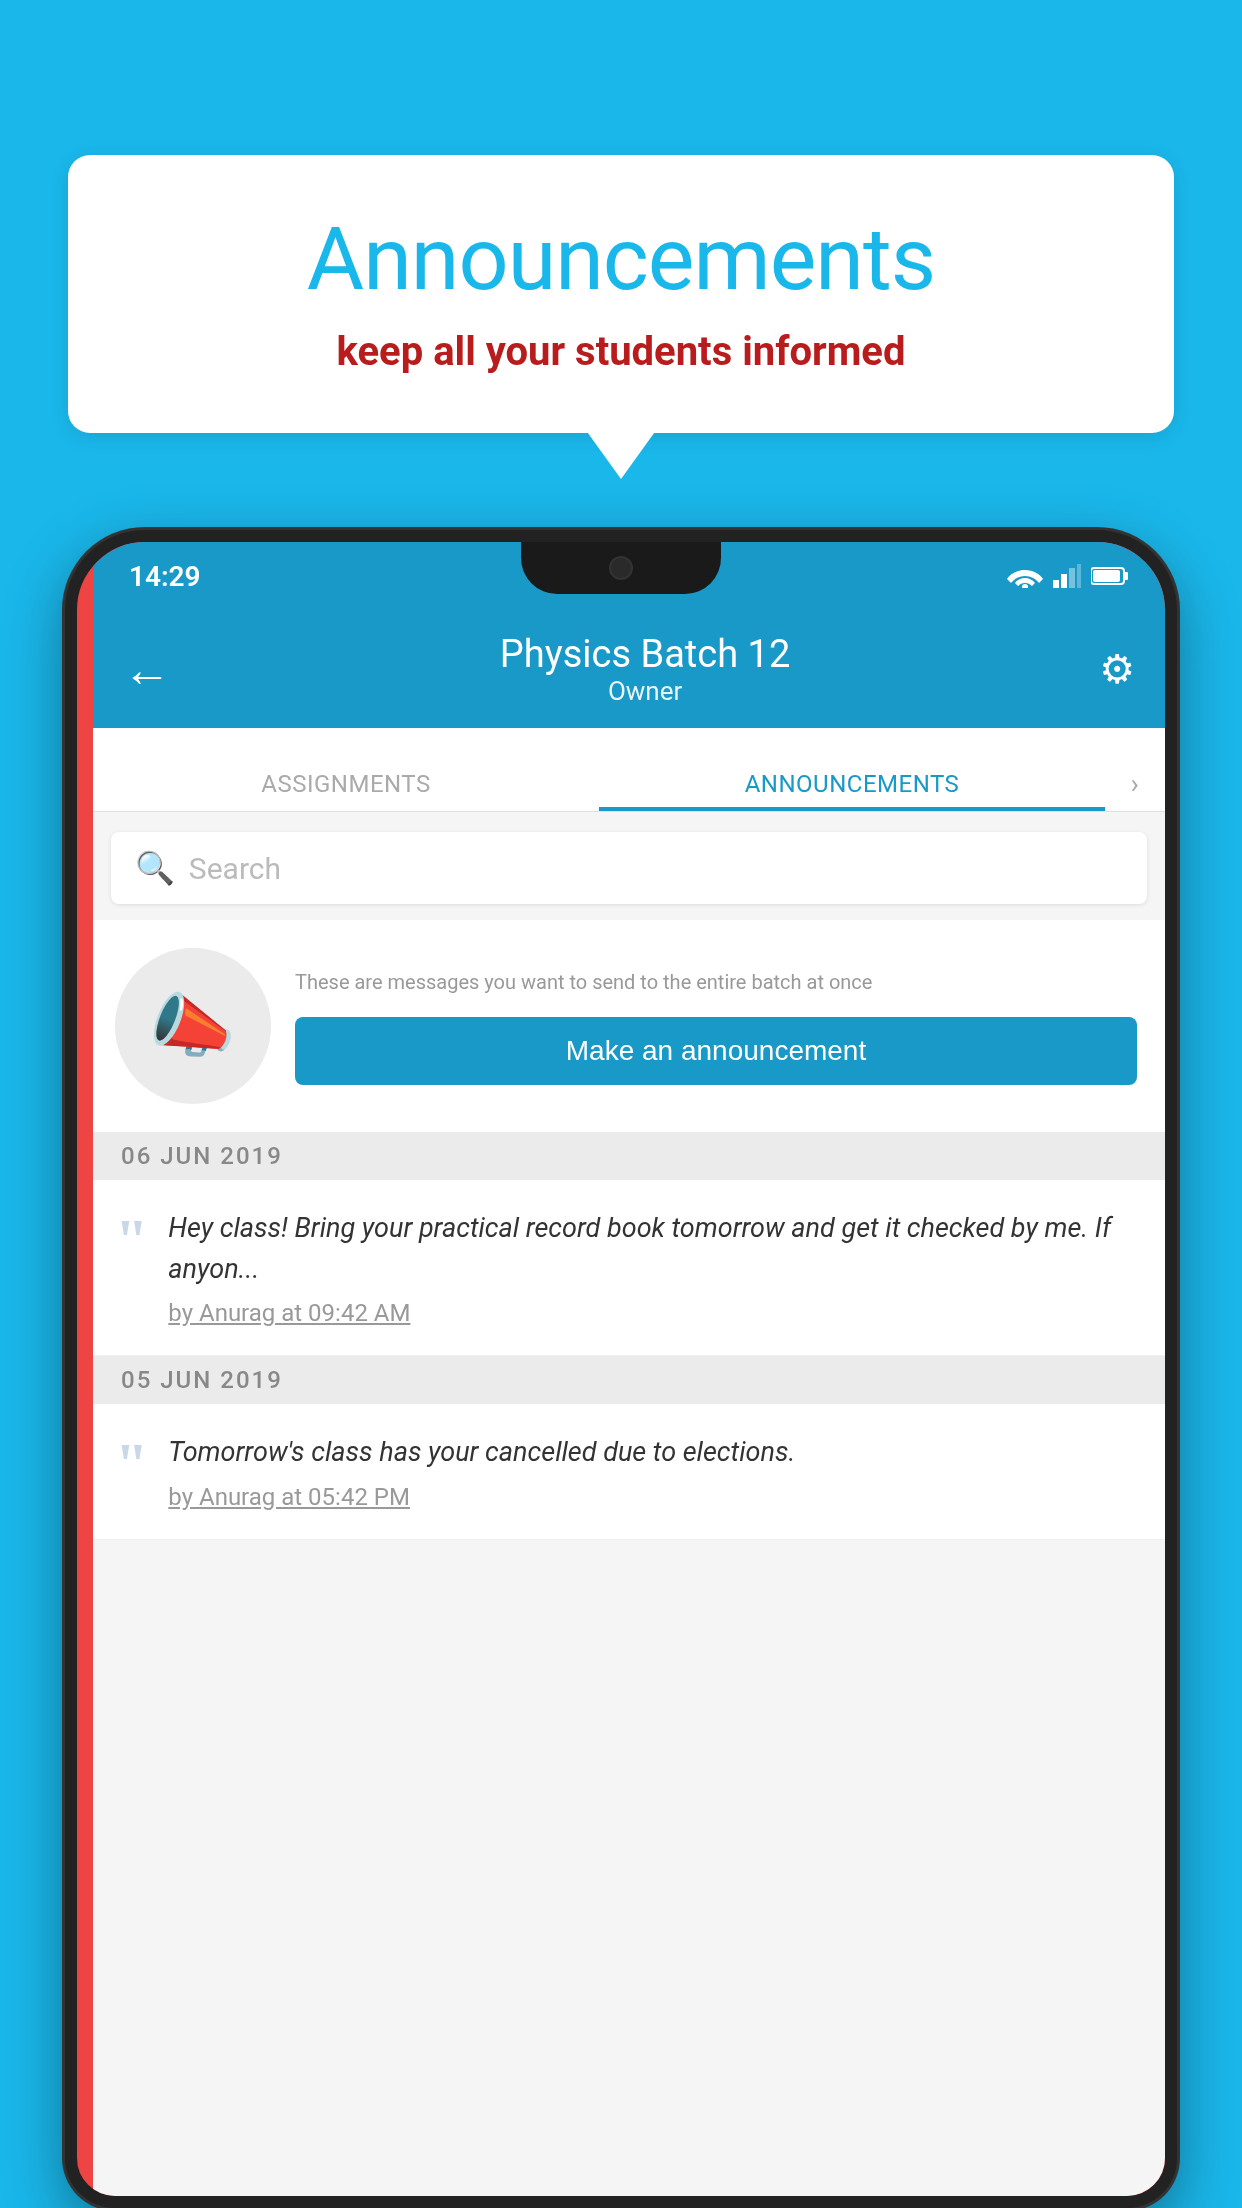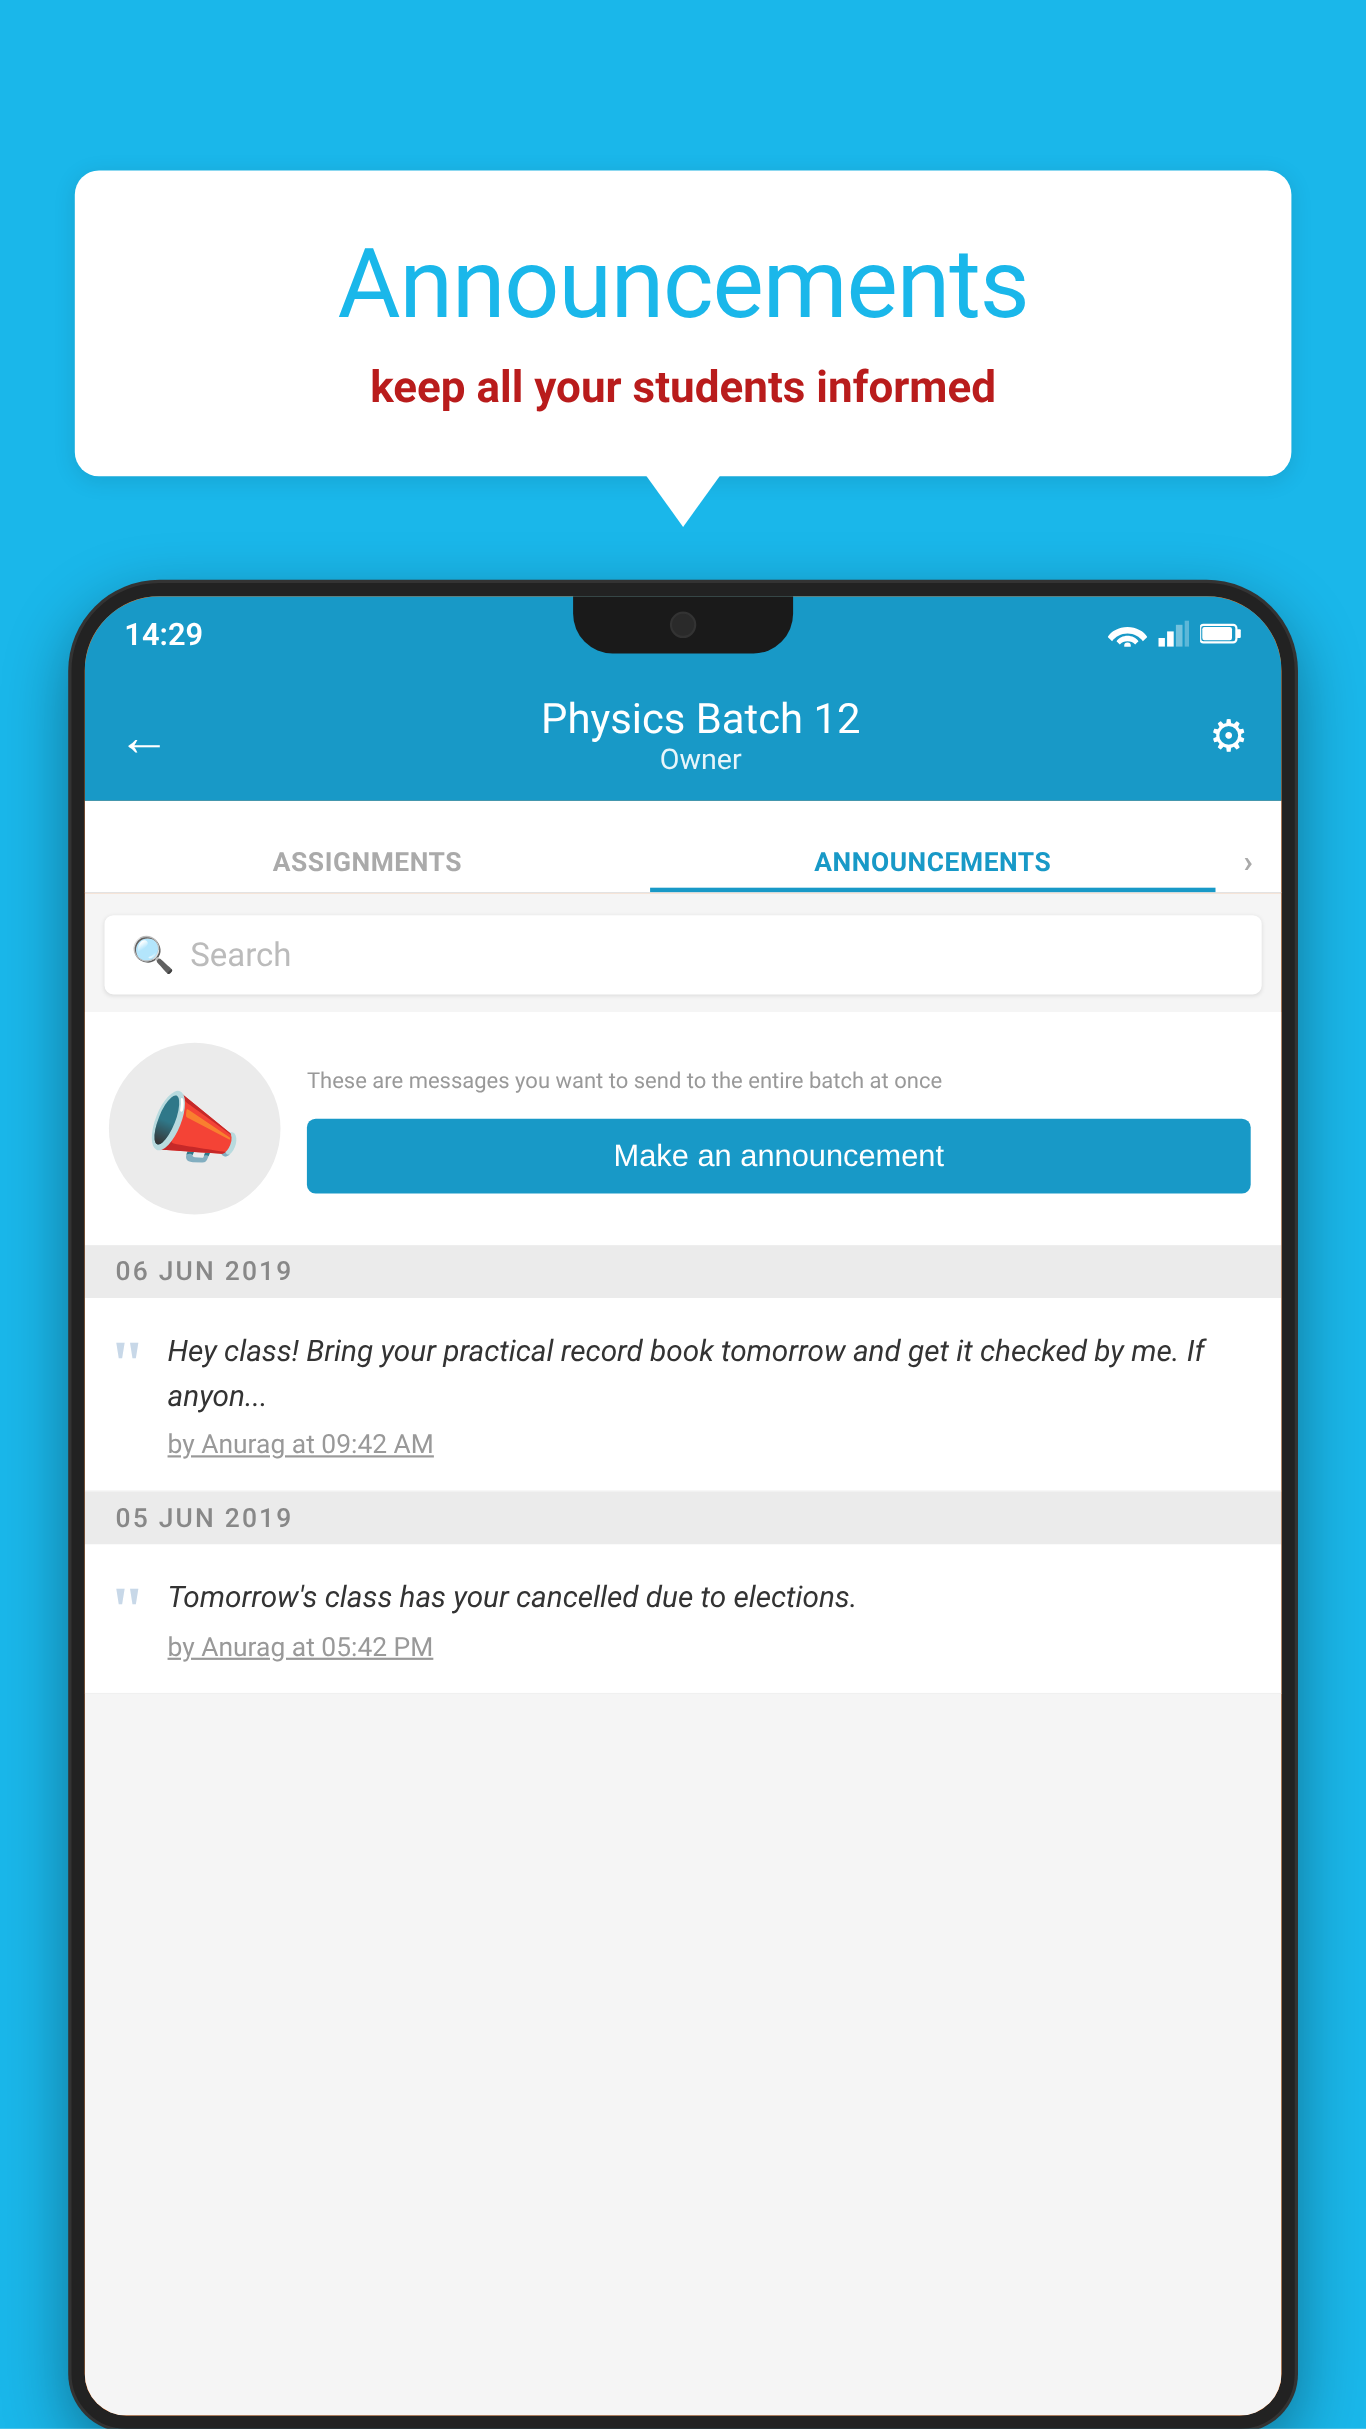--- a/index.html
+++ b/index.html
@@ -58,25 +58,26 @@
       font-weight: 700;
     }
 
     
     .phone-mockup {
       position: absolute;
       top: 530px;
       left: 65px;
       right: 65px;
       bottom: 0;
-      background: #f97316;
+      background: #ef4444;
       border-radius: 80px 80px 50px 50px;
       overflow: hidden;
       border: 12px solid #222;
       box-shadow: 0 0 0 3px #333, 0 20px 60px rgba(0,0,0,0.4);
+      padding-left: 16px;
     }
 
     
     .phone-notch {
       position: absolute;
       top: 0;
       left: 50%;
       transform: translateX(-50%);
       width: 200px;
       height: 52px;
@@ -169,21 +170,21 @@
       align-items: stretch;
       border-bottom: 1px solid #e0e0e0;
     }
 
     .tab-item {
       flex: 1;
       display: flex;
       align-items: center;
       justify-content: center;
       font-size: 24px;
-      font-weight: 700;
+      font-weight: 400;
       color: #aaa;
       cursor: pointer;
       position: relative;
       letter-spacing: 0.5px;
       margin-top: 28px;
     }
 
     .tab-item.active {
       color: #1899c7;
     }

